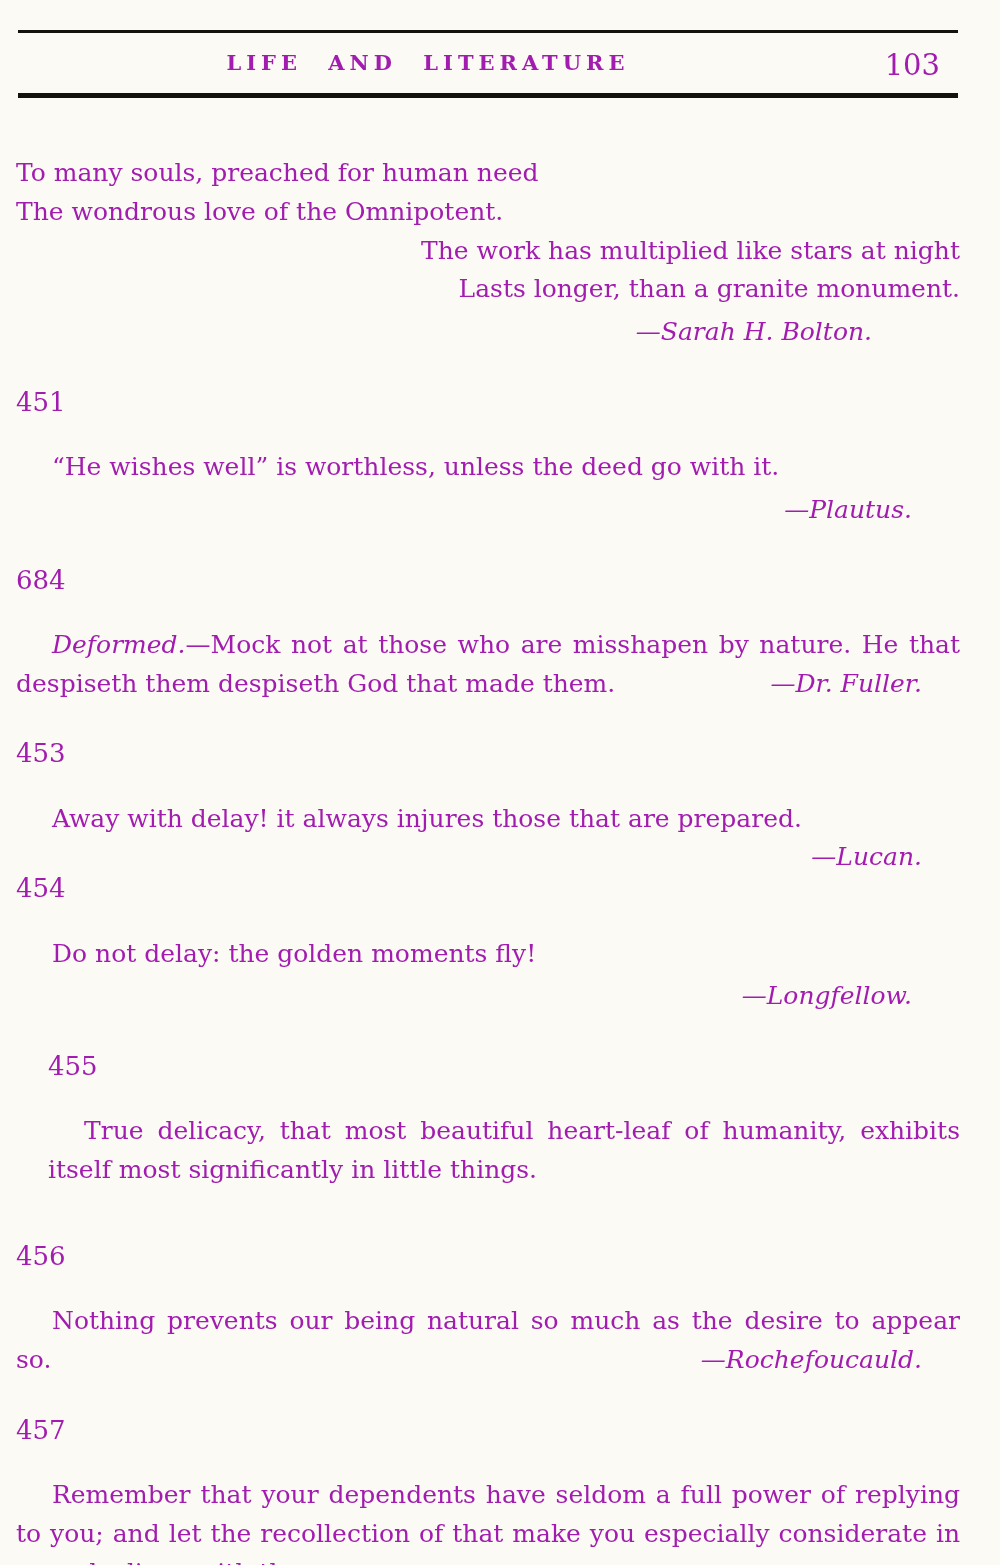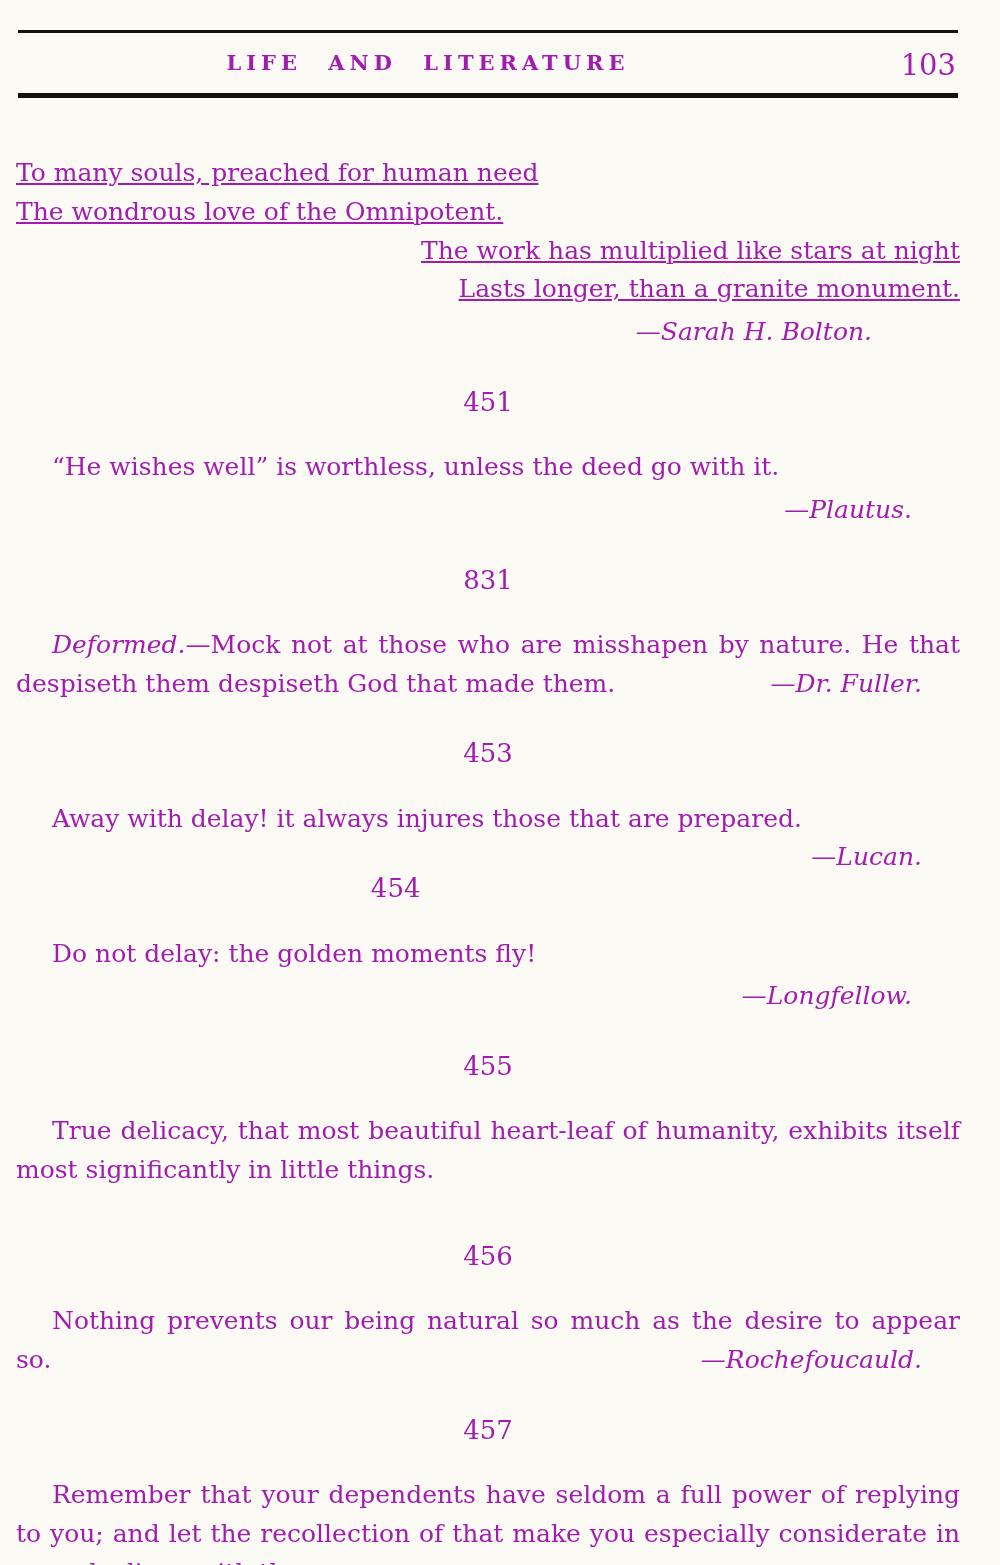--- a/index.html
+++ b/index.html
@@ -34,64 +34,63 @@
   }
   .running-title {
     font-size: 21px;
     letter-spacing: 5px;
     word-spacing: 14px;
     font-weight: 600;
     transform: translateX(-60px);
   }
   .page-number {
     position: absolute;
-    right: 4px;
+    right: 20px;
     top: 10px;
     font-size: 29px;
   }
   .rule-thick {
     border-top: 5px solid #14120f;
     margin: 0 2px;
   }
   .poem {
     margin-top: 56px;
   }
   .poem-line {
     white-space: nowrap;
-    text-decoration: underline;
   }
   .poem-line.indent {
     padding-left: 64px;
     text-align: right;
   }
   .attr-line {
     text-align: right;
     font-style: italic;
     margin: 4px 48px 0 0;
   }
   .entry-number {
-    text-align: center;
     font-size: 26px;
     margin: 30px 0 26px 0;
   }
   .para {
     margin: 0;
     text-align: justify;
     text-indent: 36px;
   }
   .attr-float {
     float: right;
     font-style: italic;
     margin-right: 38px;
   }
   .lead-italic {
     font-style: italic;
   }
   .entry.spaced {
     margin-bottom: 46px;
+    margin-left: 32px;
   }
   .poem .attr-line {
     margin-right: 88px;
   }
 </style>
 </head>
 <body>
 
 <div class="page">
 
@@ -112,21 +111,21 @@
     <div class="attr-line">—Sarah H. Bolton.</div>
   </div>
 
   <section class="entry">
     <div class="entry-number">451</div>
     <p class="para"><span>“He wishes well” is worthless, unless the deed go with it.</span></p>
     <div class="attr-line">—Plautus.</div>
   </section>
 
   <section class="entry">
-    <div class="entry-number">831</div>
+    <div class="entry-number">684</div>
     <p class="para"><span class="lead-italic">Deformed.</span><span>—Mock not at those who are misshapen by nature.  He that despiseth them despiseth God that made them.</span><span class="attr-float">—Dr. Fuller.</span></p>
   </section>
 
   <section class="entry">
     <div class="entry-number">453</div>
     <p class="para"><span>Away with delay! it always injures those that are prepared.</span><span class="attr-float">—Lucan.</span></p>
   </section>
 
   <section class="entry">
     <div class="entry-number">454</div>

